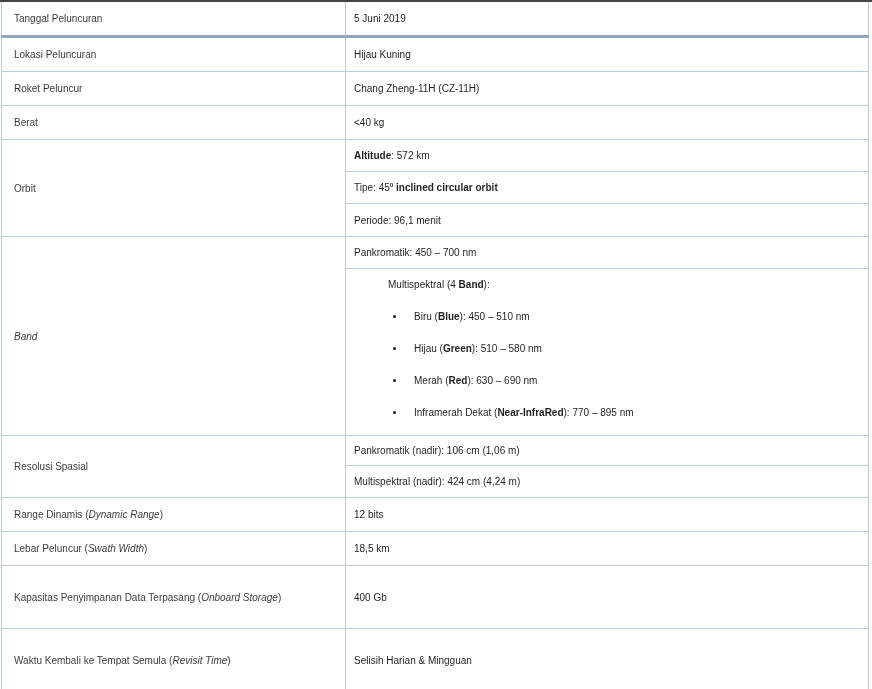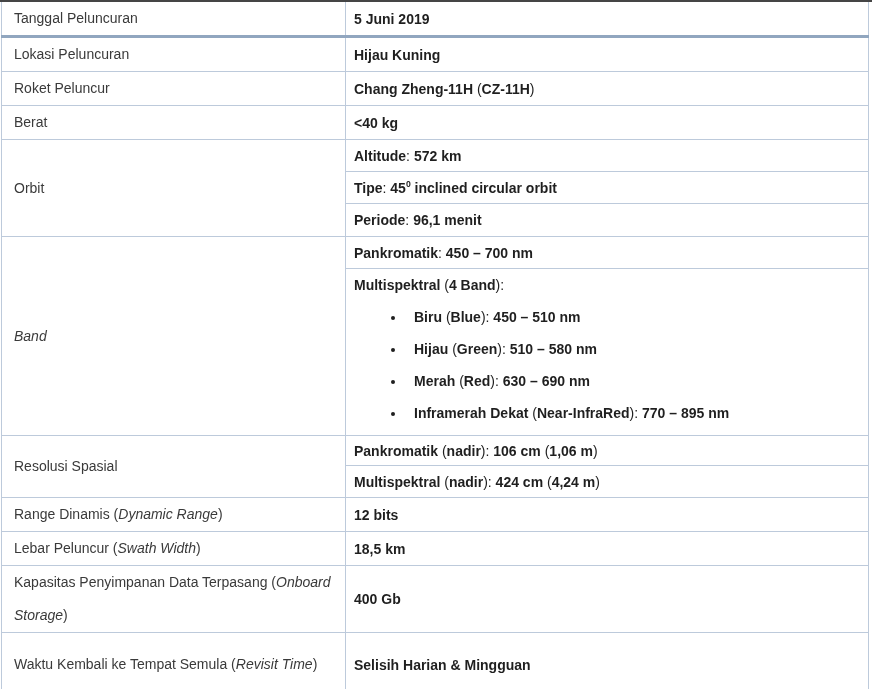--- a/index.html
+++ b/index.html
@@ -27,53 +27,53 @@
     table-layout:fixed;
     width:868px;
     margin:2px 0 0 1px;
     border-left:1px solid var(--border-light);
     border-right:1px solid var(--border-light);
     border-bottom:1px solid var(--border-light);
   }
   td{
     border:1px solid var(--border-light);
     border-top:none;
-    font-size:14px;
+    font-size:10px;
     vertical-align:middle;
     padding:0 10px 0 12px;
     overflow:hidden;
   }
   td.l{
     width:344px;
     color:var(--label-text);
     line-height:33px;
   }
   td.v{
     color:var(--value-text);
     padding-left:8px;
   }
   tr.first td{
     border-bottom:3px solid var(--border-thick);
   }
   td.band-cell{
     vertical-align:top;
     padding:0 10px 0 8px;
   }
-  .band-head{height:32px;line-height:32px;}
+  .band-head{height:32px;line-height:32px;margin-left:34px;}
   ul.band-list{
     margin:0;padding:0 0 0 52px;
     list-style:disc;
   }
   ul.band-list li{
     height:32px;line-height:32px;
     padding-left:8px;
   }
   
   .seg-n{font-weight:400;font-style:normal;}
-  .seg-b{font-weight:700;font-style:normal;}
+  .seg-b{font-weight:400;font-style:normal;}
   .seg-i{font-weight:400;font-style:italic;}
   .seg-bi{font-weight:700;}
   .seg-sup{font-weight:700;font-style:normal;vertical-align:super;font-size:0.62em;}
   
   .watermark{
     position:absolute;
     left:6px;top:383px;
     font-size:37px;
     font-weight:700;
     letter-spacing:8px;

